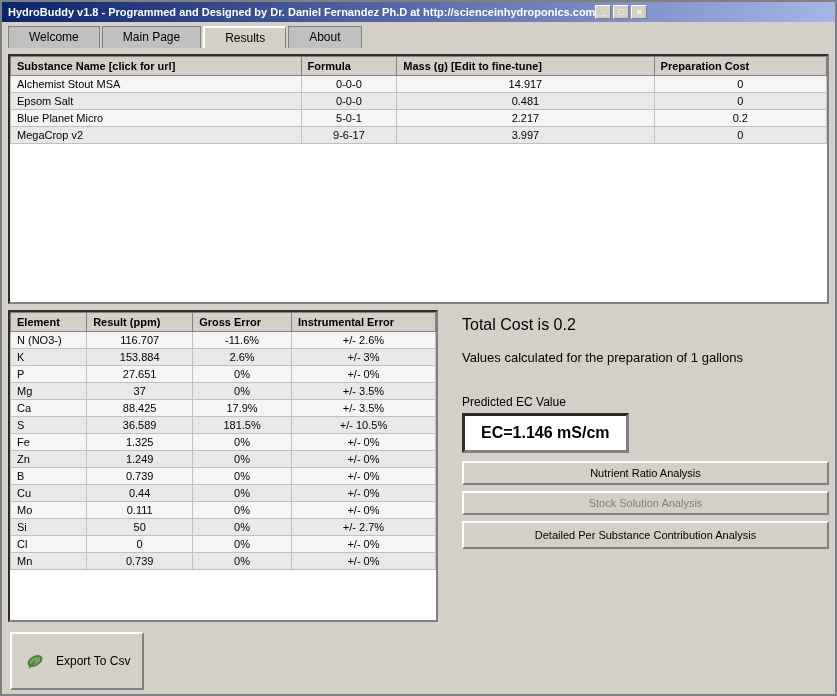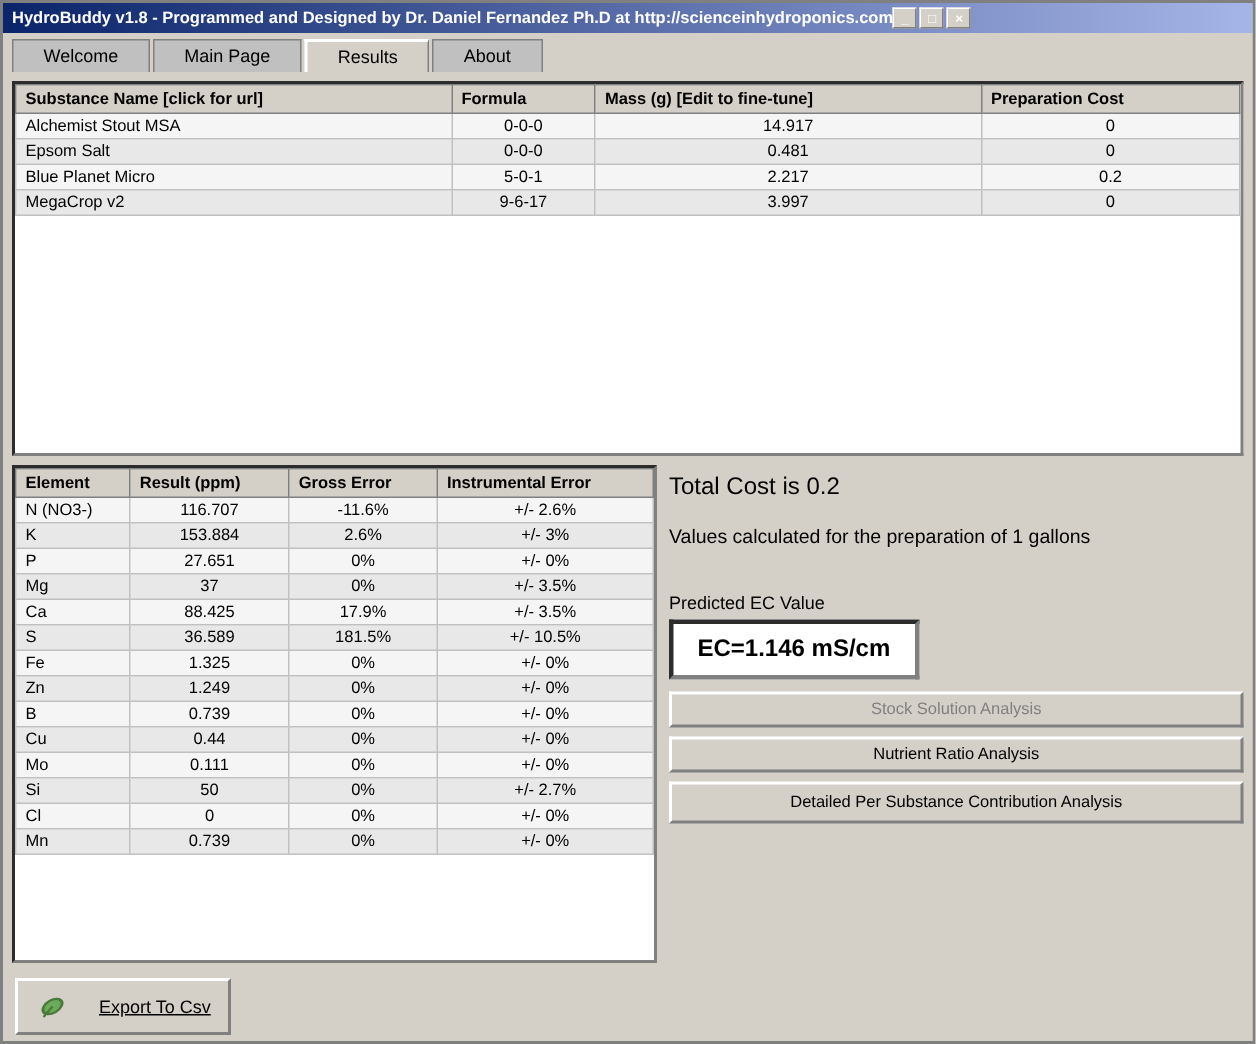--- a/index.html
+++ b/index.html
@@ -103,21 +103,21 @@
       background: #e8e8e8;
     }
     .data-table tr:nth-child(odd) td {
       background: #f5f5f5;
     }
     .data-table td:first-child {
       text-align: left;
     }
     .bottom-section {
       display: flex;
-      gap: 8px;
+      gap: 24px;
       flex: 1;
     }
     .left-table-container {
       border: 2px inset #808080;
       background: white;
       width: 430px;
       overflow-y: auto;
     }
     .right-panel {
       flex: 1;
@@ -178,31 +178,30 @@
     .footer-bar {
       padding: 4px 8px;
       background: #d4d0c8;
       display: flex;
       align-items: center;
       gap: 6px;
     }
     .export-button {
       display: flex;
       align-items: center;
-      gap: 20px;
-      padding: 6px 12px;
+      gap: 10px;
+      padding: 16px 12px;
       background: #d4d0c8;
       border: 2px solid;
       border-top-color: #fff;
       border-left-color: #fff;
       border-bottom-color: #808080;
       border-right-color: #808080;
       cursor: pointer;
       font-size: 12px;
-      text-decoration: underline;
     }
     .leaf-icon {
       width: 22px;
       height: 22px;
     }
     .analysis-button {
       padding: 6px 10px;
       font-size: 11px;
     }
     .ec-group {
@@ -379,22 +378,22 @@
         <div class="values-text">Values calculated for the preparation of 1 gallons</div>
 
         <div class="ec-section">
           <div class="ec-group">
             <div class="ec-label">Predicted EC Value</div>
             <div class="ec-display">EC=1.146 mS/cm</div>
           </div>
         </div>
 
         <div class="buttons-section">
+          <button class="win-button">Nutrient Ratio Analysis</button>
           <button class="win-button disabled" disabled="">Stock Solution Analysis</button>
-          <button class="win-button">Nutrient Ratio Analysis</button>
           <button class="win-button analysis-button">Detailed Per Substance Contribution Analysis</button>
         </div>
       </div>
     </div>
   </div>
 
   <div class="footer-bar">
     <button class="export-button">
       <svg class="leaf-icon" viewBox="0 0 22 22">
         <ellipse cx="11" cy="11" rx="8" ry="5" fill="#4a7a3a" transform="rotate(-30 11 11)"></ellipse>

